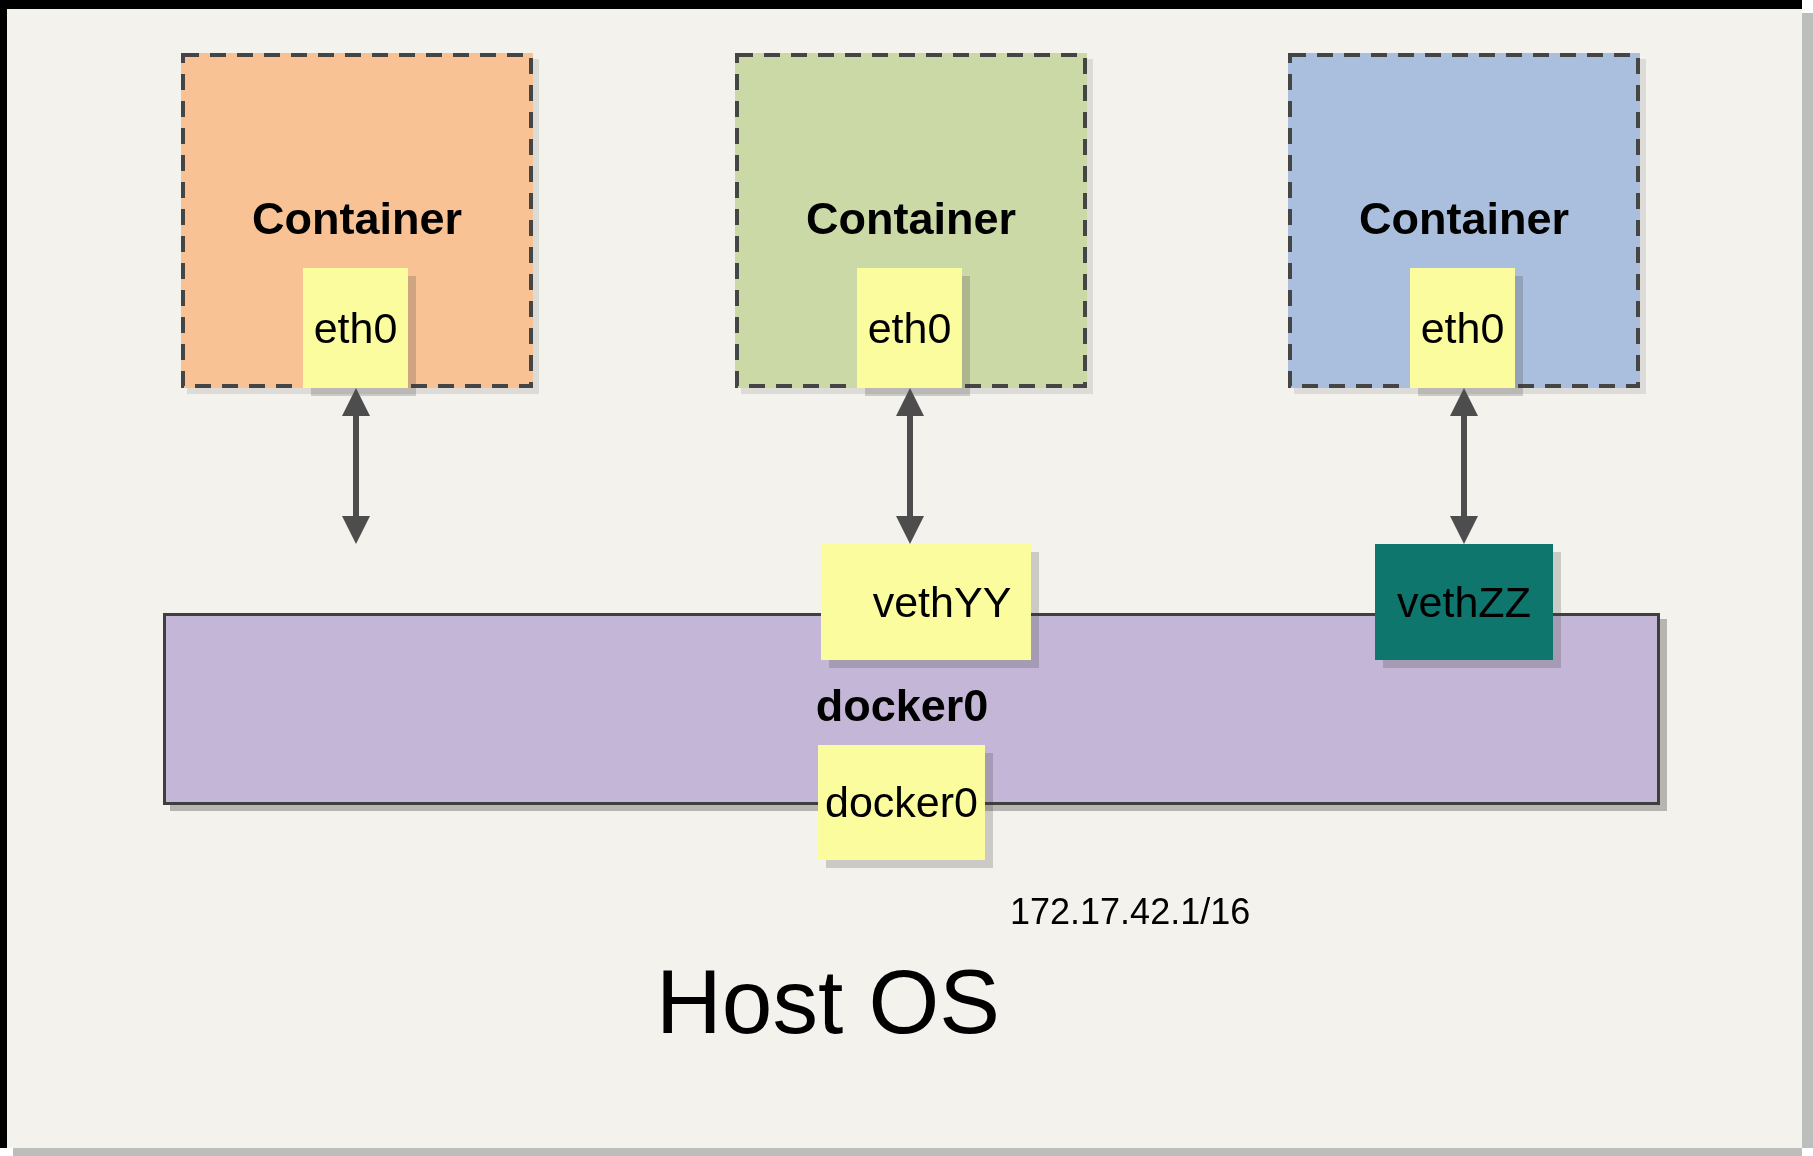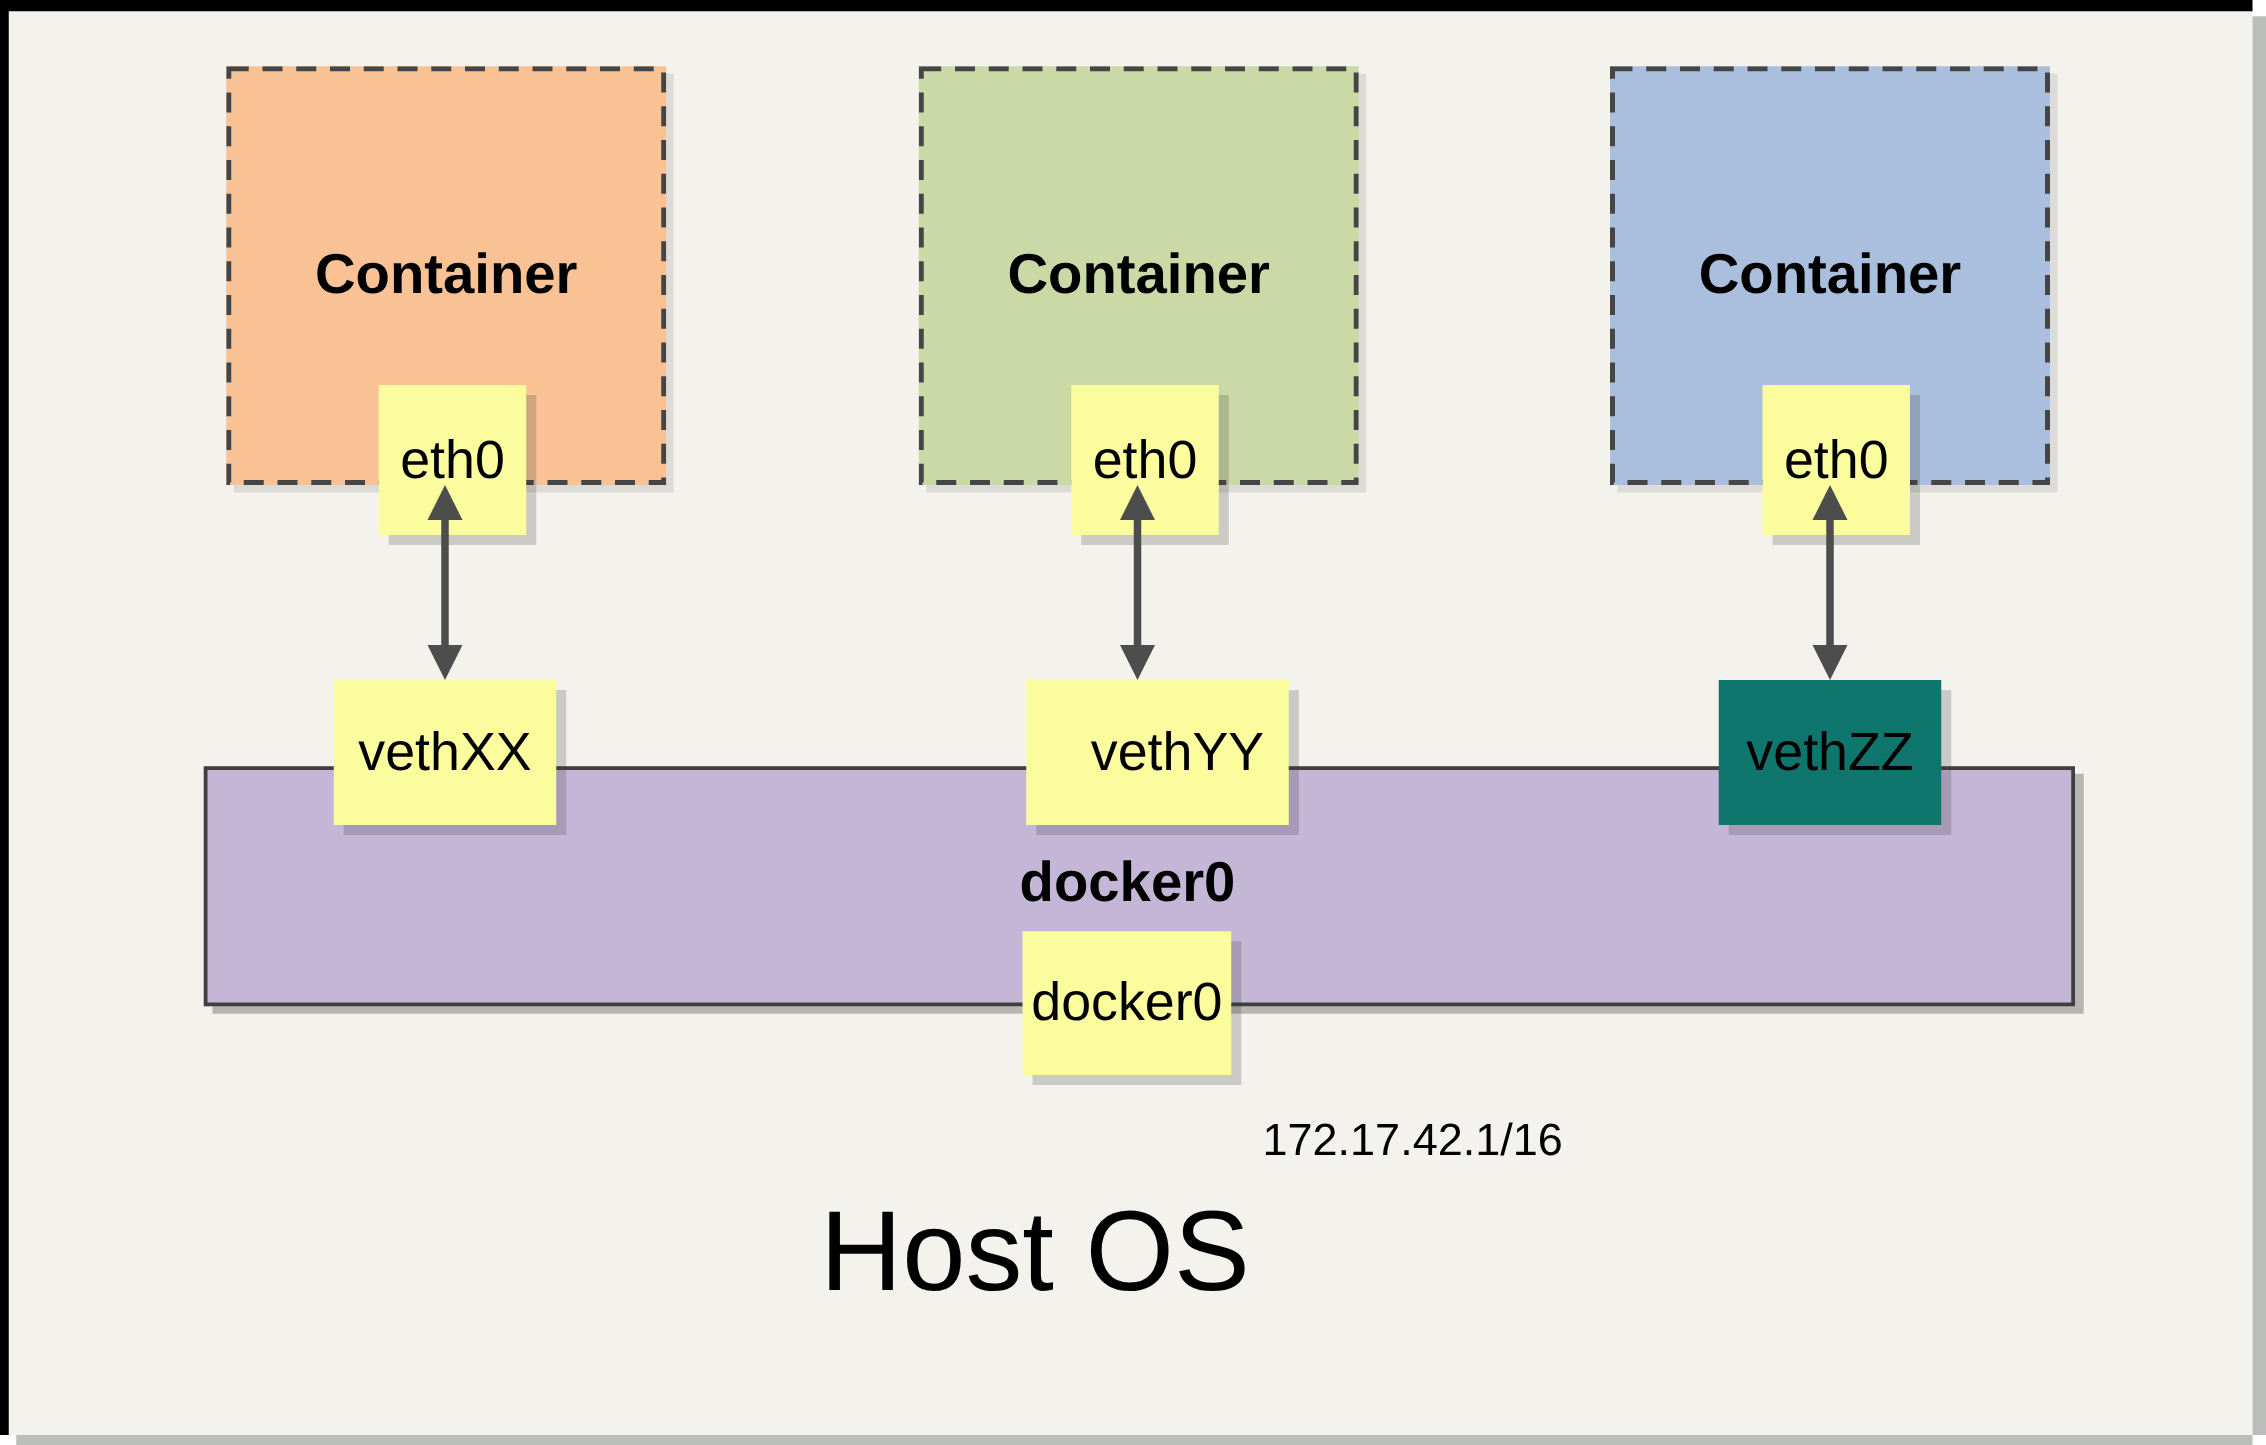--- a/index.html
+++ b/index.html
@@ -40,21 +40,21 @@
     font-weight:bold;font-size:45px;line-height:52px;
   }
 
   
   .note{
     position:absolute;
     display:flex;align-items:center;justify-content:center;
     font-size:43px;
     box-shadow:8px 8px 0 rgba(60,60,60,0.22);
   }
-  .iface-note{top:268px;width:118px;height:120px;z-index:2;margin-top:40px;}
+  .iface-note{top:268px;width:105px;height:120px;z-index:2;}
   #eth0-1{left:303px;}
   #eth0-2{left:857px;}
   #eth0-3{left:1410px;}
   .veth-note{top:544px;width:178px;height:116px;z-index:3;}
   #veth-1{left:267px;}
   #veth-2{left:821px;padding-left:32px;}
   #veth-3{left:1375px;}
   #docker0-note{left:818px;top:745px;width:167px;height:115px;z-index:3;}
 
   
@@ -136,23 +136,20 @@
   </svg>
   <svg id="arrow-3" class="arrow" width="32" height="156" viewBox="0 0 32 156">
     <line x1="16" y1="24" x2="16" y2="132" stroke="#4D4D4D" stroke-width="6"></line>
     <polygon points="16,0 30,28 2,28" fill="#4D4D4D"></polygon>
     <polygon points="16,156 30,128 2,128" fill="#4D4D4D"></polygon>
   </svg>
 
   <div id="bridge-bar" style="background-color: rgb(196, 182, 214);"></div>
   <div id="bridge-label">docker0</div>
 
-  <div id="veth-1" class="note veth-note" style="background-color: rgb(251, 252, 157);">
-    <span>vethXX</span>
-  </div>
   <div id="veth-2" class="note veth-note" style="background-color: rgb(251, 252, 157);">
     <span>vethYY</span>
   </div>
   <div id="veth-3" class="note veth-note" style="background-color: #0f766e;">
     <span>vethZZ</span>
   </div>
 
   <div id="docker0-note" class="note" style="background-color: rgb(251, 252, 157);">
     <span>docker0</span>
   </div>

